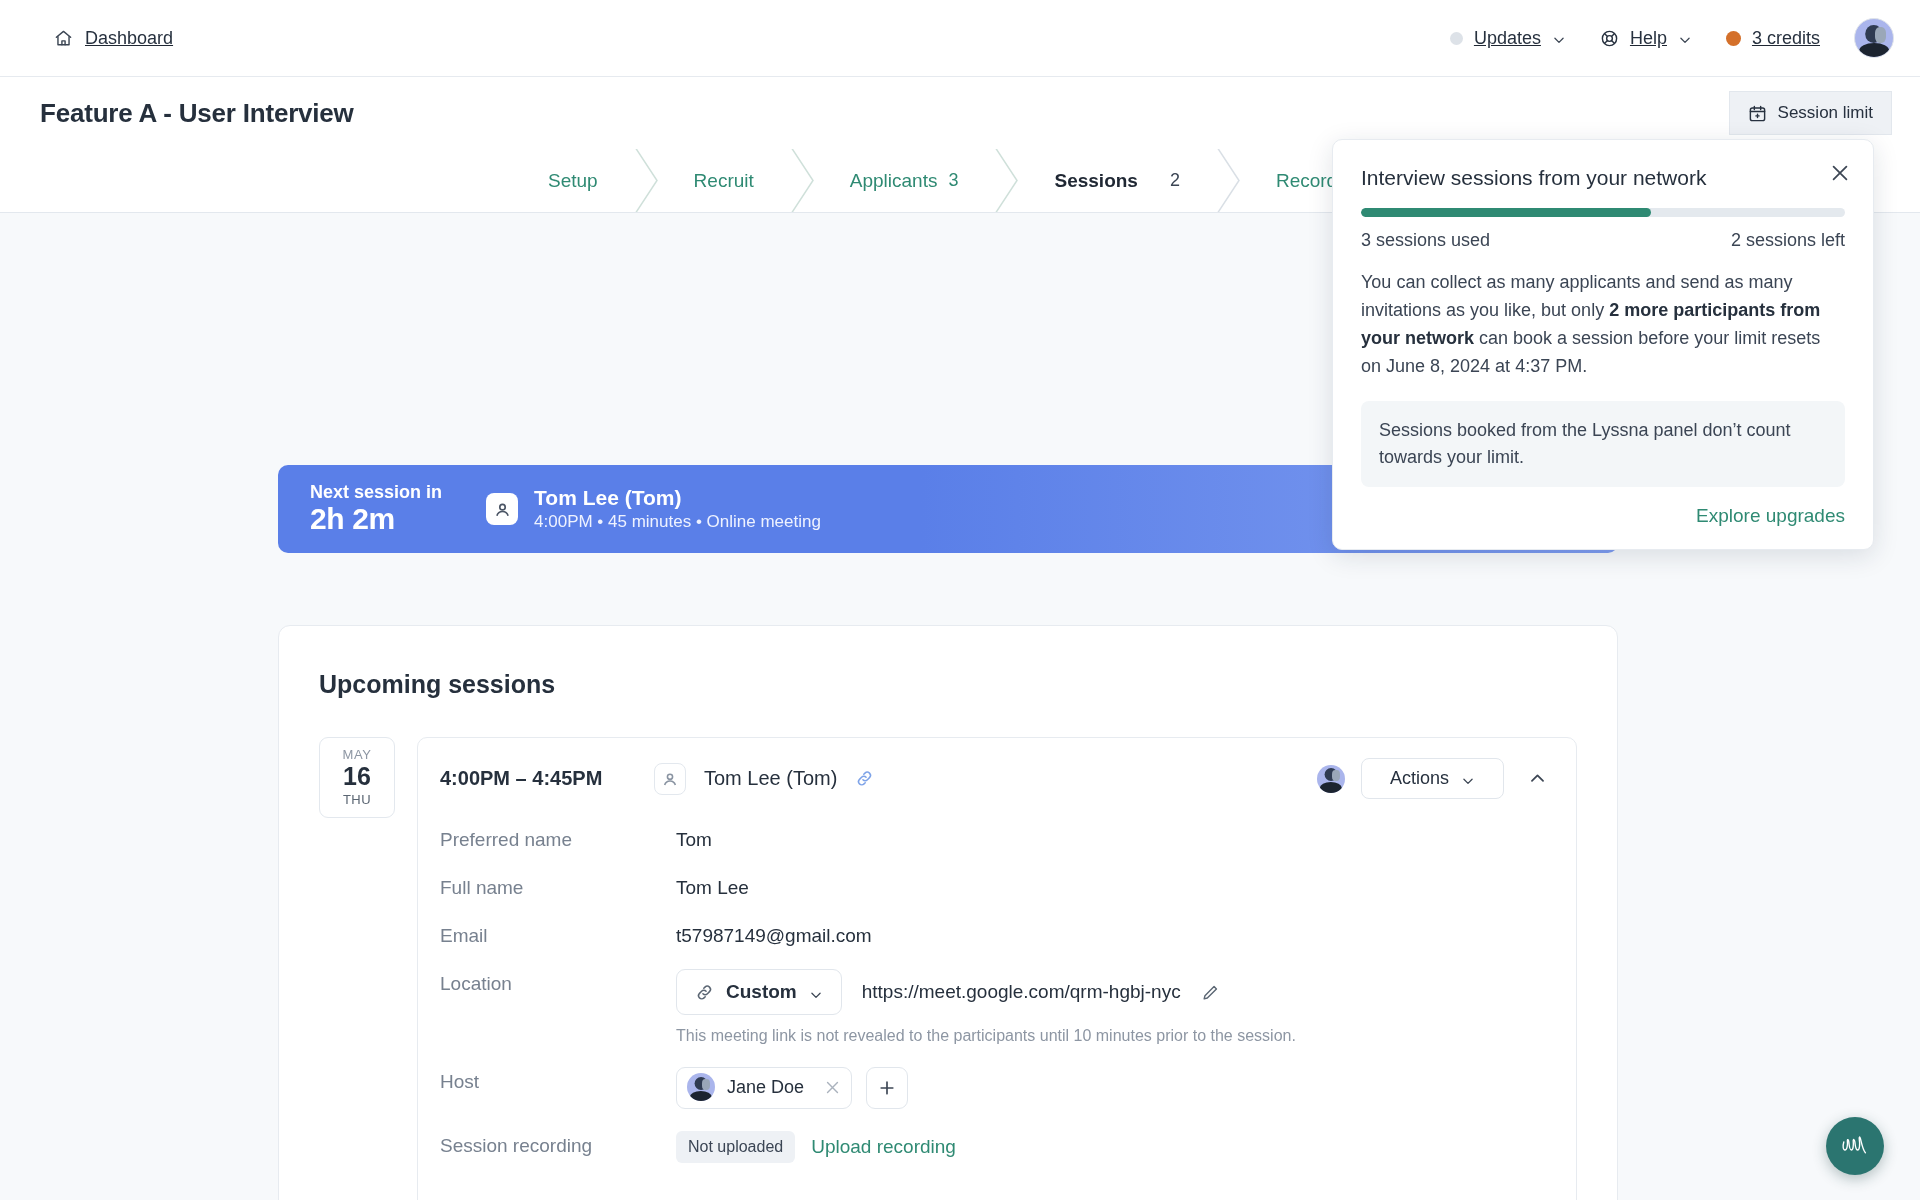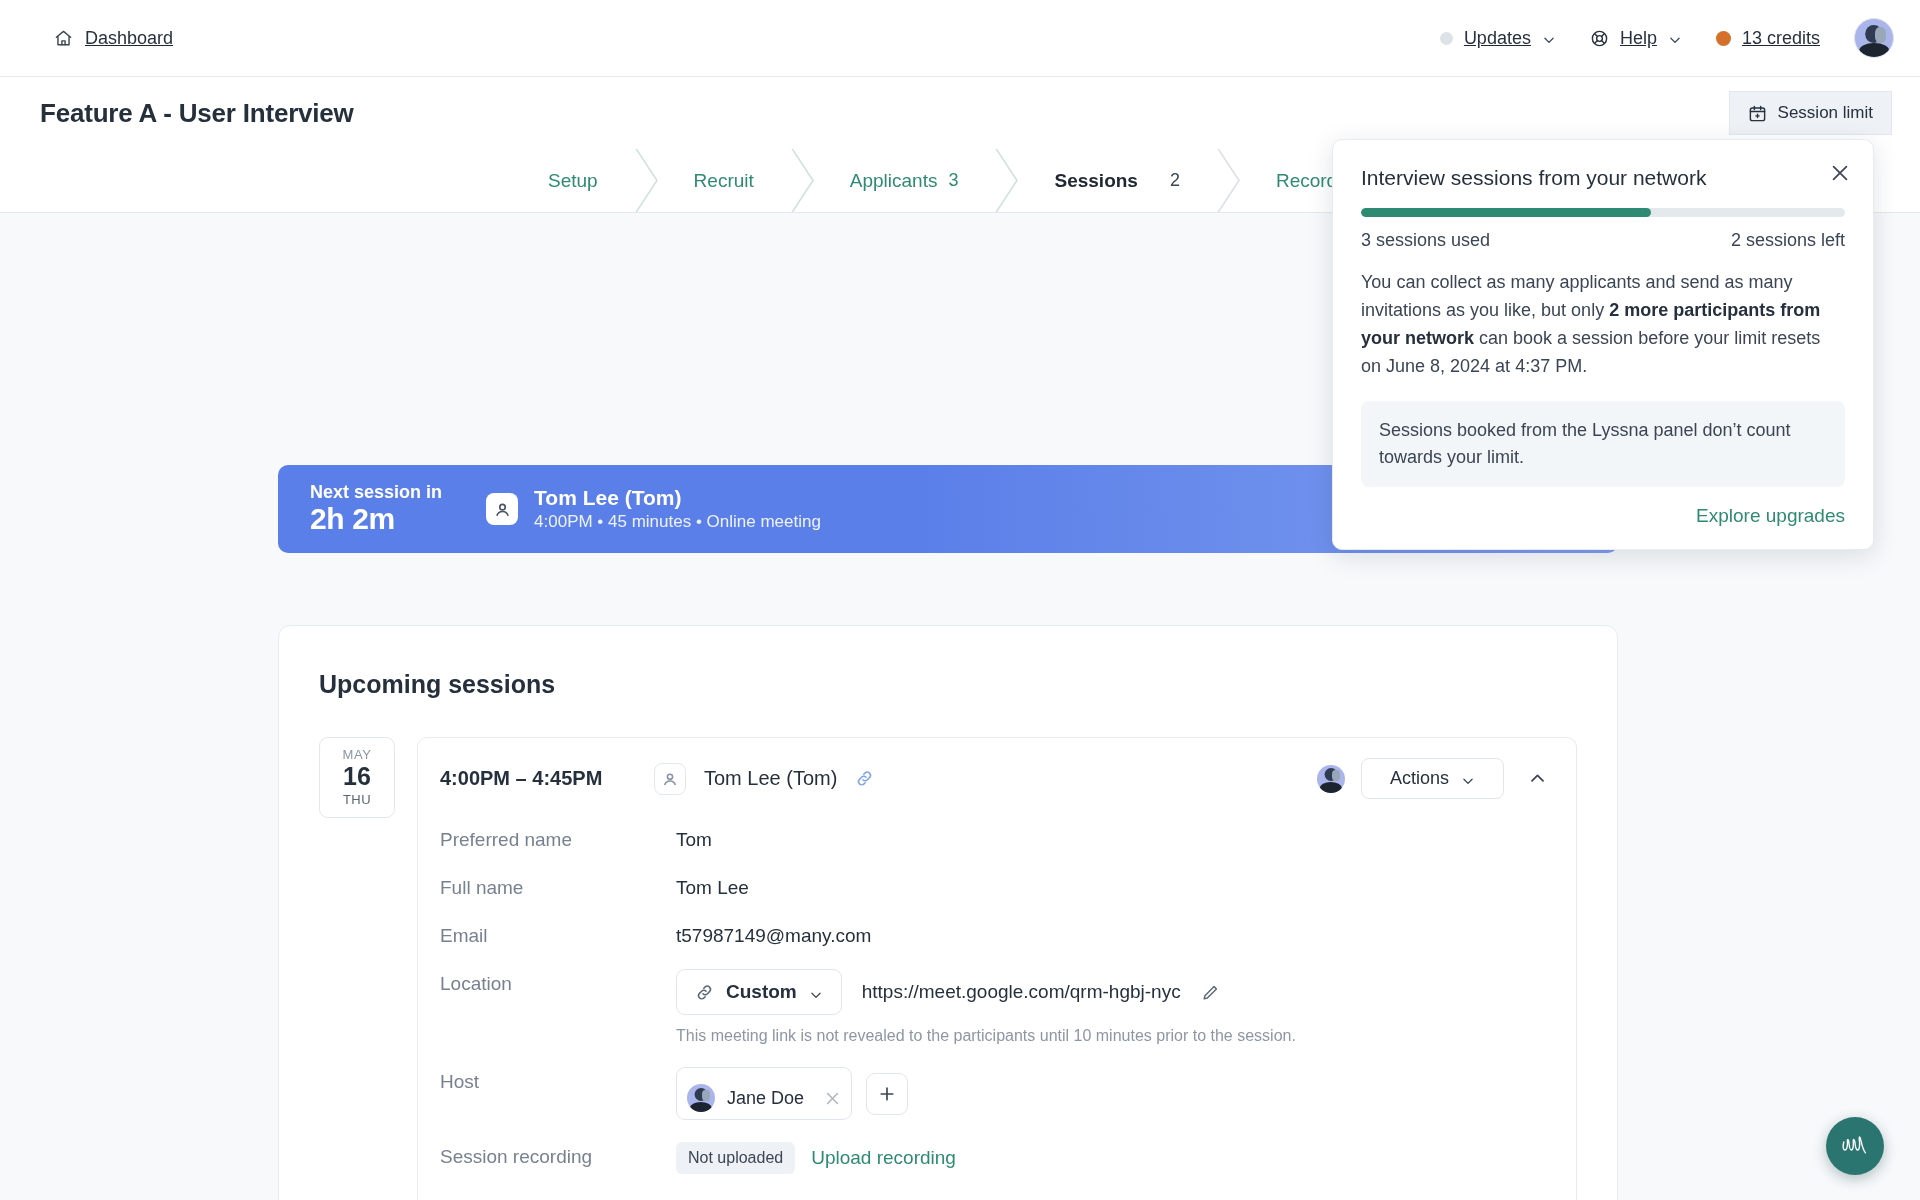--- a/index.html
+++ b/index.html
@@ -170,21 +170,21 @@
     border: 1px solid #e1e6ec; border-radius: 9px; background: #fff;
     padding: 11px 18px; font-size: 19px; font-weight: bold; color: #26303d; cursor:pointer;
   }
   .loc-select .chain { width: 19px; height: 19px; color:#5b6673; display:block; }
   .loc-url { font-size: 19px; color: #26303d; }
   .pencil { width: 19px; height: 19px; color: #5b6673; display:block; cursor:pointer;}
   .dhint { font-size: 16px; color: #8d96a3; margin-top: 12px; margin-left: 0; }
   .host-pill {
     display: flex; align-items: center; gap: 12px;
     border: 1px solid #e1e6ec; border-radius: 9px; background: #fff;
-    padding: 16px 10px 7px 10px; font-size: 18px; color: #26303d;
+    padding: 5px 10px 7px 10px; font-size: 18px; color: #26303d;
   }
   .host-x { width: 17px; height: 17px; color:#aab2bd; display:block; cursor:pointer; margin-left:8px;}
   .plus-btn {
     width: 42px; height: 42px; border: 1px solid #e1e6ec; border-radius: 9px; background:#fff;
     display:flex; align-items:center; justify-content:center; cursor:pointer; margin-left: 14px;
   }
   .plus-btn svg { width: 20px; height: 20px; color:#3c4654; display:block;}
   .rec-wrap { display: flex; align-items: center; gap: 16px; }
   .badge-grey {
     background: #eef1f5; border-radius: 6px; padding: 7px 12px;
@@ -263,21 +263,21 @@
       <span>Help</span>
       <span class="chev">
         <svg viewBox="0 0 24 24" fill="none" stroke="currentColor" stroke-width="2.2" stroke-linecap="round" stroke-linejoin="round">
             <path d="M5 9l7 7 7-7"></path>
           </svg>
       </span>
     </div>
 
     <div class="tb-item">
       <span class="dot-orange"></span>
-      <span>13 credits</span>
+      <span>3 credits</span>
     </div>
 
     <div class="avatar">
       <span class="head"></span>
       <span class="face"></span>
       <span class="body"></span>
     </div>
   </div>
 </div>
 
@@ -407,21 +407,21 @@
           <div class="drow">
             <div class="dlabel">Preferred name</div>
             <div class="dval">Tom</div>
           </div>
           <div class="drow">
             <div class="dlabel">Full name</div>
             <div class="dval">Tom Lee</div>
           </div>
           <div class="drow">
             <div class="dlabel">Email</div>
-            <div class="dval">t57987149@many.com</div>
+            <div class="dval">t57987149@gmail.com</div>
           </div>
 
           <div class="drow">
             <div class="dlabel">Location</div>
             <div>
               <div class="loc-wrap">
                 <div class="loc-select">
                   <span class="chain">
                     <svg viewBox="0 0 24 24" fill="none" stroke="currentColor" stroke-width="1.9" stroke-linecap="round">
                         <path d="M10 13.5a4 4 0 0 0 5.7 0l2.6-2.6a4 4 0 0 0-5.7-5.7l-1.5 1.5"></path>

